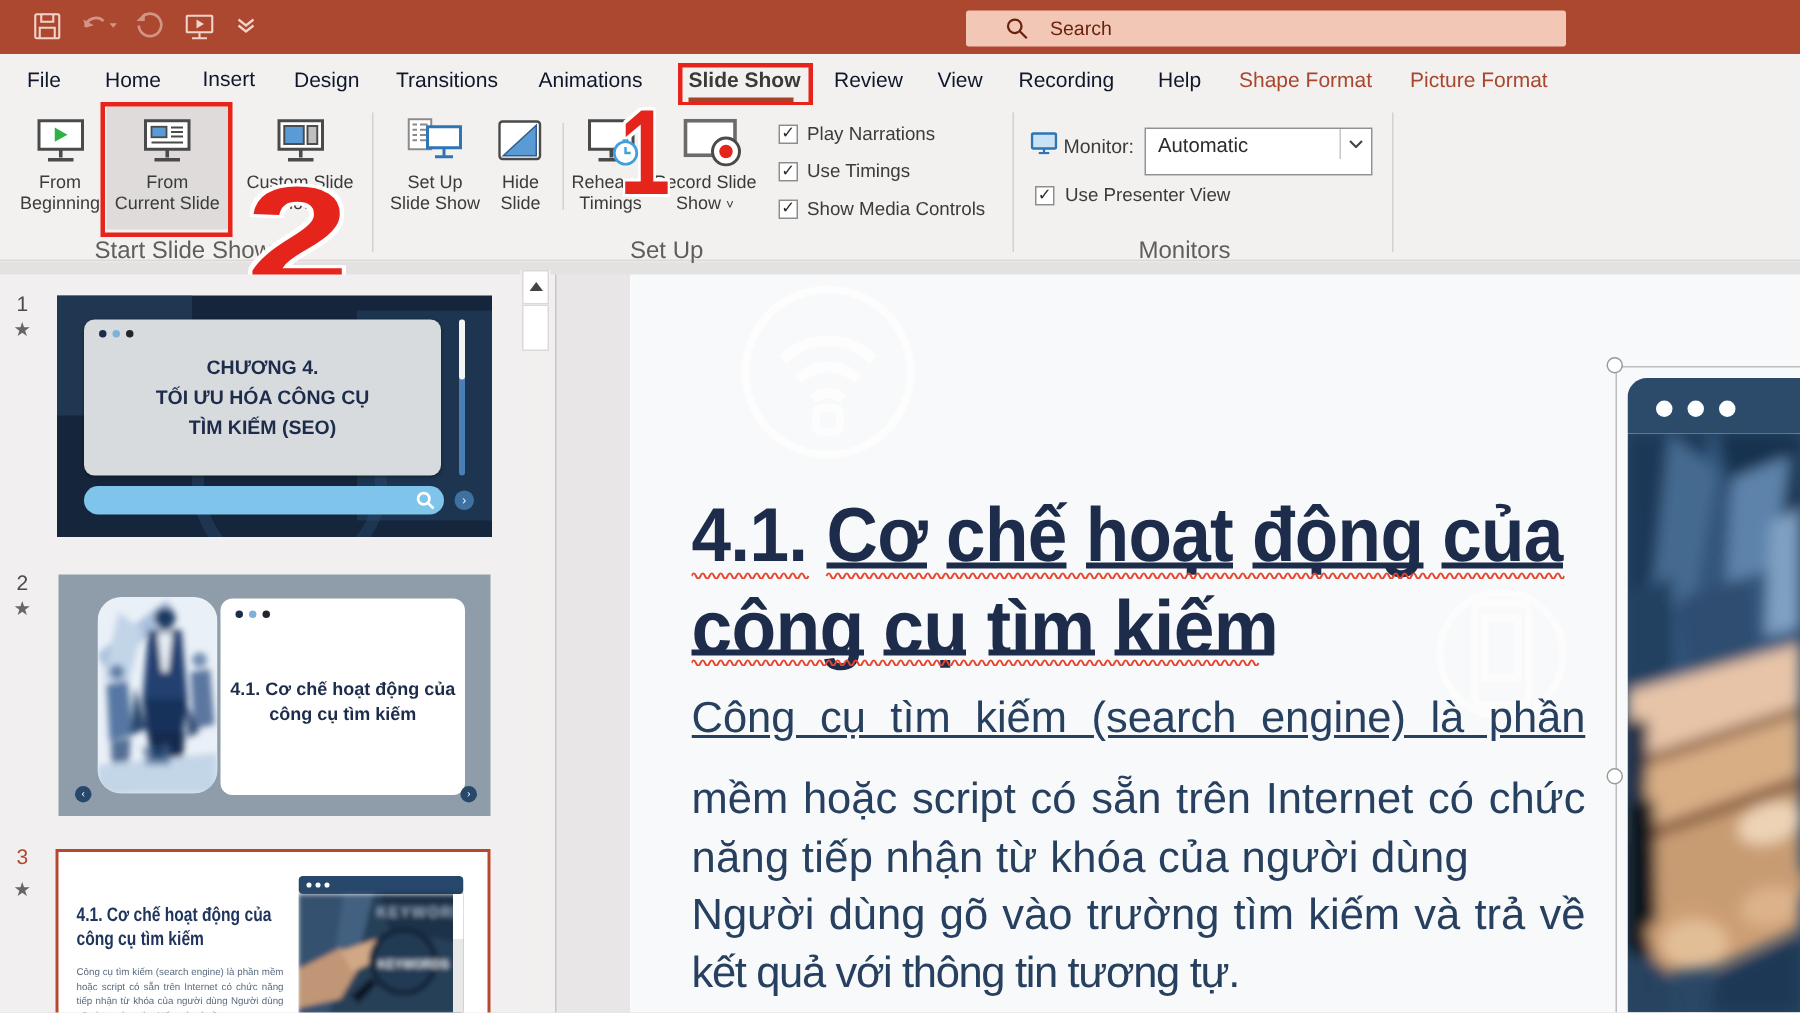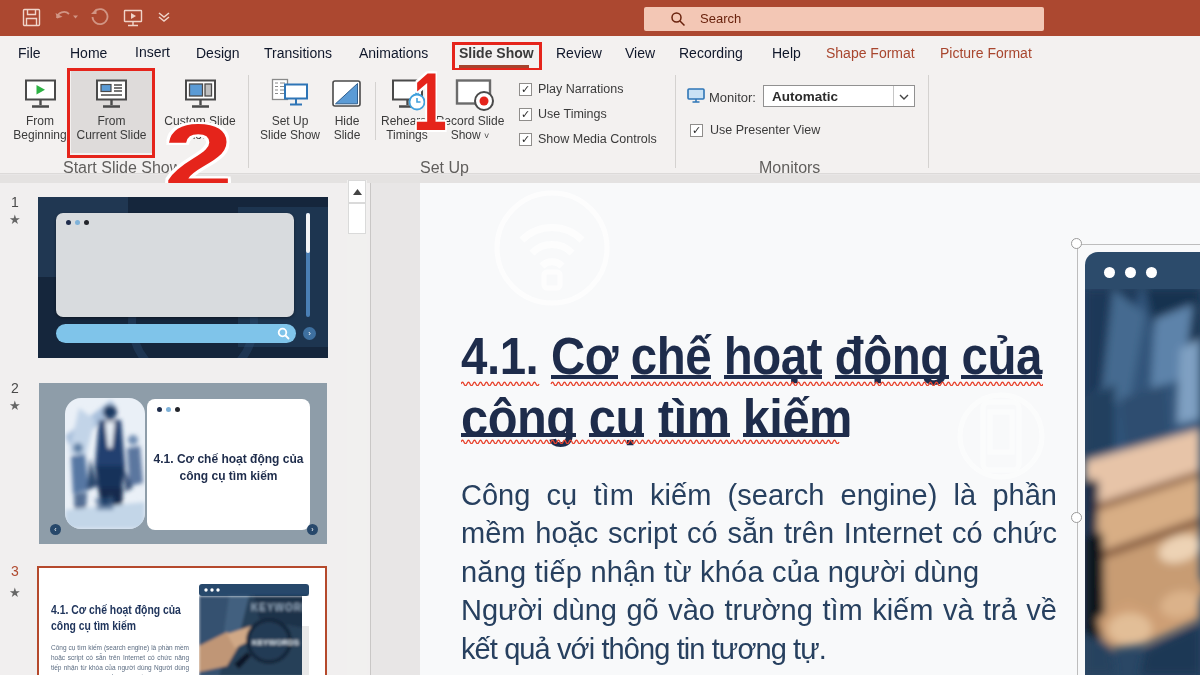--- a/index.html
+++ b/index.html
@@ -185,21 +185,21 @@
 <div class="chklab abs" style="left:538px; top:132px;">Show Media Controls</div>
 
 <div class="vsep" style="left:375px; top:82px; height:58px;"></div>
 <div class="vsep" style="left:675px; top:75px;"></div>
 
 <svg class="abs" style="left:687px; top:88px;" width="18" height="15" viewBox="0 0 18 15">
   <rect x="1" y="1" width="16" height="10" rx="1" fill="#C9E2F5" stroke="#2E75B6" stroke-width="1.6"></rect>
   <path d="M9 11 V13.5 M5.5 14 H12.5" stroke="#2E75B6" stroke-width="1.5"></path>
 </svg>
 <div class="chklab abs" style="left:709px; top:90px; font-size:13px;">Monitor:</div>
-<div class="abs" style="left:763px; top:85px; width:152px; height:22px; background:#fff; border:1px solid #919191;font-weight:bold;">
+<div class="abs" style="left:763px; top:85px; width:152px; height:32px; background:#fff; border:1px solid #919191;">
   <div style="position:absolute; left:8px; top:3px; font-size:13.5px; color:#2b2b2b;">Automatic</div>
   <div style="position:absolute; right:0; top:0; width:21px; height:20px; border-left:1px solid #C6C6C6;"><svg width="10" height="6" viewBox="0 0 10 6" style="margin:7px 0 0 5px;">
         <path d="M1 1 L5 5 L9 1" fill="none" stroke="#444" stroke-width="1.4"></path>
       </svg></div>
 </div>
 <div class="chk abs" style="left:690px; top:124px;">✓</div>
 <div class="chklab abs" style="left:710px; top:123px;">Use Presenter View</div>
 <div class="grp-label" style="left:759px; top:159px; width:80px;">Monitors</div>
 <div class="vsep" style="left:928px; top:75px;"></div>
 
@@ -219,20 +219,21 @@
 <div class="thumb-num abs" style="left:11px; top:194px;">1</div>
 <div class="thumb-star abs" style="left:9px; top:212px;">★</div>
 <div class="abs" style="left:38px; top:197px; width:290px; height:161px; background:#15263C; overflow:hidden;">
   <div style="position:absolute; left:-30px; top:-20px; width:120px; height:100px; background:#2A4565; opacity:0.55; border-radius:12px;"></div>
   <div style="position:absolute; right:-20px; top:10px; width:110px; height:140px; background:#23405E; opacity:0.6;"></div>
   <div style="position:absolute; left:90px; top:60px; width:130px; height:130px; border-radius:50%; border:8px solid #31527A; opacity:0.35;"></div>
   <div style="position:absolute; left:18px; top:16px; width:238px; height:104px; background:#D8DBDE; border-radius:7px; box-shadow:0 1px 3px rgba(0,0,0,0.4);">
     <div style="position:absolute; left:10px; top:7px; width:5px; height:5px; border-radius:50%; background:#1E2C4B;"></div>
     <div style="position:absolute; left:19px; top:7px; width:5px; height:5px; border-radius:50%; background:#7FB2D9;"></div>
     <div style="position:absolute; left:28px; top:7px; width:5px; height:5px; border-radius:50%; background:#23252B;"></div>
+    <div style="position:absolute; left:0; top:22px; width:100%; text-align:center; font-size:13px; font-weight:bold; color:#1E2C4B; line-height:20px;">CHƯƠNG 4.<br>TỐI ƯU HÓA CÔNG CỤ<br>TÌM KIẾM (SEO)</div>
   </div>
   <div style="position:absolute; left:268px; top:16px; width:4px; height:104px; background:#4A7FB5; border-radius:2px;"></div>
   <div style="position:absolute; left:268px; top:16px; width:4px; height:40px; background:#F2F4F6; border-radius:2px;"></div>
   <div style="position:absolute; left:18px; top:127px; width:240px; height:19px; background:#7FC4EA; border-radius:10px;">
     <svg style="position:absolute; right:6px; top:3px;" width="13" height="13" viewBox="0 0 13 13">
         <circle cx="5.5" cy="5.5" r="3.8" fill="none" stroke="#fff" stroke-width="1.8"></circle>
         <path d="M8.5 8.5 L12 12" stroke="#fff" stroke-width="1.8"></path>
       </svg>
   </div>
   <div style="position:absolute; left:265px; top:130px; width:13px; height:13px; border-radius:50%; background:#3E70A0; color:#fff; font-size:8px; text-align:center; line-height:13px;">›</div>
@@ -349,21 +350,21 @@
 <svg class="sqg abs" style="left:461px; top:380px;" width="582" height="6" viewBox="0 0 582 6">
   <path d="M0 4 Q 1.5 0.5 3 4 T 6 4 T 9 4 T 12 4 T 15 4 T 18 4 T 21 4 T 24 4 T 27 4 T 30 4 T 33 4 T 36 4 T 39 4 T 42 4 T 45 4 T 48 4 T 51 4 T 54 4 T 57 4 T 60 4 T 63 4 T 66 4 T 69 4 T 72 4 T 75 4 T 78 4" fill="none" stroke="#E8442E" stroke-width="1.3"></path>
   <g transform="translate(90,0)">
       <path d="M0 4 Q 1.5 0.5 3 4 T 6 4 T 9 4 T 12 4 T 15 4 T 18 4 T 21 4 T 24 4 T 27 4 T 30 4 T 33 4 T 36 4 T 39 4 T 42 4 T 45 4 T 48 4 T 51 4 T 54 4 T 57 4 T 60 4 T 63 4 T 66 4 T 69 4 T 72 4 T 75 4 T 78 4 T 81 4 T 84 4 T 87 4 T 90 4 T 93 4 T 96 4 T 99 4 T 102 4 T 105 4 T 108 4 T 111 4 T 114 4 T 117 4 T 120 4 T 123 4 T 126 4 T 129 4 T 132 4 T 135 4 T 138 4 T 141 4 T 144 4 T 147 4 T 150 4 T 153 4 T 156 4 T 159 4 T 162 4 T 165 4 T 168 4 T 171 4 T 174 4 T 177 4 T 180 4 T 183 4 T 186 4 T 189 4 T 192 4 T 195 4 T 198 4 T 201 4 T 204 4 T 207 4 T 210 4 T 213 4 T 216 4 T 219 4 T 222 4 T 225 4 T 228 4 T 231 4 T 234 4 T 237 4 T 240 4 T 243 4 T 246 4 T 249 4 T 252 4 T 255 4 T 258 4 T 261 4 T 264 4 T 267 4 T 270 4 T 273 4 T 276 4 T 279 4 T 282 4 T 285 4 T 288 4 T 291 4 T 294 4 T 297 4 T 300 4 T 303 4 T 306 4 T 309 4 T 312 4 T 315 4 T 318 4 T 321 4 T 324 4 T 327 4 T 330 4 T 333 4 T 336 4 T 339 4 T 342 4 T 345 4 T 348 4 T 351 4 T 354 4 T 357 4 T 360 4 T 363 4 T 366 4 T 369 4 T 372 4 T 375 4 T 378 4 T 381 4 T 384 4 T 387 4 T 390 4 T 393 4 T 396 4 T 399 4 T 402 4 T 405 4 T 408 4 T 411 4 T 414 4 T 417 4 T 420 4 T 423 4 T 426 4 T 429 4 T 432 4 T 435 4 T 438 4 T 441 4 T 444 4 T 447 4 T 450 4 T 453 4 T 456 4 T 459 4 T 462 4 T 465 4 T 468 4 T 471 4 T 474 4 T 477 4 T 480 4 T 483 4 T 486 4 T 489 4 T 492 4" fill="none" stroke="#E8442E" stroke-width="1.3"></path>
     </g>
 </svg>
 <svg class="sqg abs" style="left:461px; top:438px;" width="390" height="6" viewBox="0 0 390 6">
   <path d="M0 4 Q 1.5 0.5 3 4 T 6 4 T 9 4 T 12 4 T 15 4 T 18 4 T 21 4 T 24 4 T 27 4 T 30 4 T 33 4 T 36 4 T 39 4 T 42 4 T 45 4 T 48 4 T 51 4 T 54 4 T 57 4 T 60 4 T 63 4 T 66 4 T 69 4 T 72 4 T 75 4 T 78 4 T 81 4 T 84 4 T 87 4 T 90 4 T 93 4 T 96 4 T 99 4 T 102 4 T 105 4 T 108 4 T 111 4 T 114 4 T 117 4 T 120 4 T 123 4 T 126 4 T 129 4 T 132 4 T 135 4 T 138 4 T 141 4 T 144 4 T 147 4 T 150 4 T 153 4 T 156 4 T 159 4 T 162 4 T 165 4 T 168 4 T 171 4 T 174 4 T 177 4 T 180 4 T 183 4 T 186 4 T 189 4 T 192 4 T 195 4 T 198 4 T 201 4 T 204 4 T 207 4 T 210 4 T 213 4 T 216 4 T 219 4 T 222 4 T 225 4 T 228 4 T 231 4 T 234 4 T 237 4 T 240 4 T 243 4 T 246 4 T 249 4 T 252 4 T 255 4 T 258 4 T 261 4 T 264 4 T 267 4 T 270 4 T 273 4 T 276 4 T 279 4 T 282 4 T 285 4 T 288 4 T 291 4 T 294 4 T 297 4 T 300 4 T 303 4 T 306 4 T 309 4 T 312 4 T 315 4 T 318 4 T 321 4 T 324 4 T 327 4 T 330 4 T 333 4 T 336 4 T 339 4 T 342 4 T 345 4 T 348 4 T 351 4 T 354 4 T 357 4 T 360 4 T 363 4 T 366 4 T 369 4 T 372 4 T 375 4 T 378 4" fill="none" stroke="#E8442E" stroke-width="1.3"></path>
 </svg>
 
-<div class="body-line just" style="top:479px;">Công cụ tìm kiếm (search engine) là phần</div>
+<div class="body-line just" style="top:463px;text-decoration:underline;">Công cụ tìm kiếm (search engine) là phần</div>
 <div class="body-line just" style="top:517px;">mềm hoặc script có sẵn trên Internet có chức</div>
 <div class="body-line" style="top:556px; letter-spacing:0.2px;">năng tiếp nhận từ khóa của người dùng</div>
 <div class="body-line just" style="top:594px;">Người dùng gõ vào trường tìm kiếm và trả về</div>
 <div class="body-line" style="top:633px; letter-spacing:-0.9px;">kết quả với thông tin tương tự.</div>
 
 <div class="abs" style="left:1085px; top:252px; width:115px; height:423px; border-radius:13px 0 0 0; overflow:hidden;">
   <div style="position:absolute; left:0; top:0; width:115px; height:37px; background:#2C4B6B;"></div>
   <div style="position:absolute; left:19px; top:15px; width:11px; height:11px; border-radius:50%; background:#fff;"></div>
   <div style="position:absolute; left:40px; top:15px; width:11px; height:11px; border-radius:50%; background:#fff;"></div>
   <div style="position:absolute; left:61px; top:15px; width:11px; height:11px; border-radius:50%; background:#fff;"></div>

